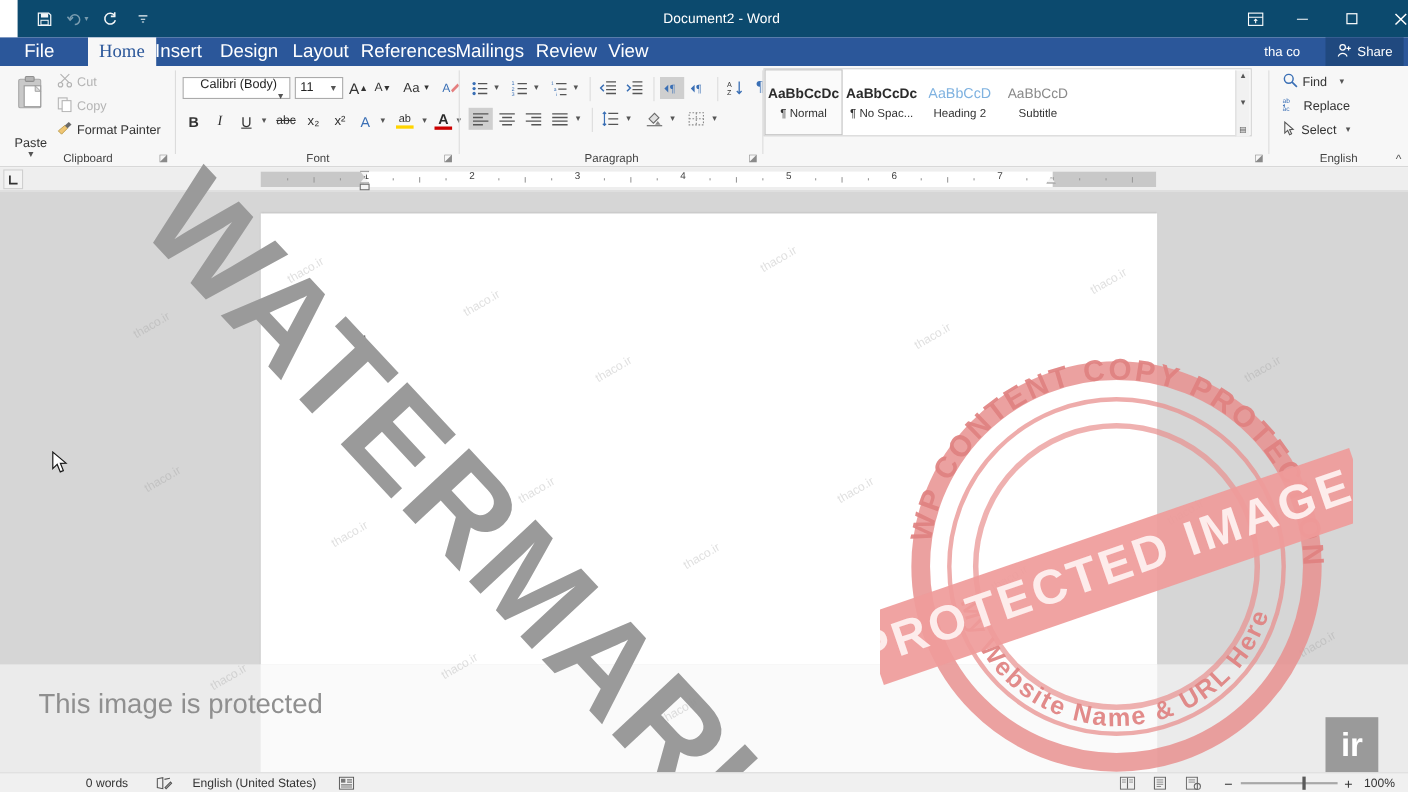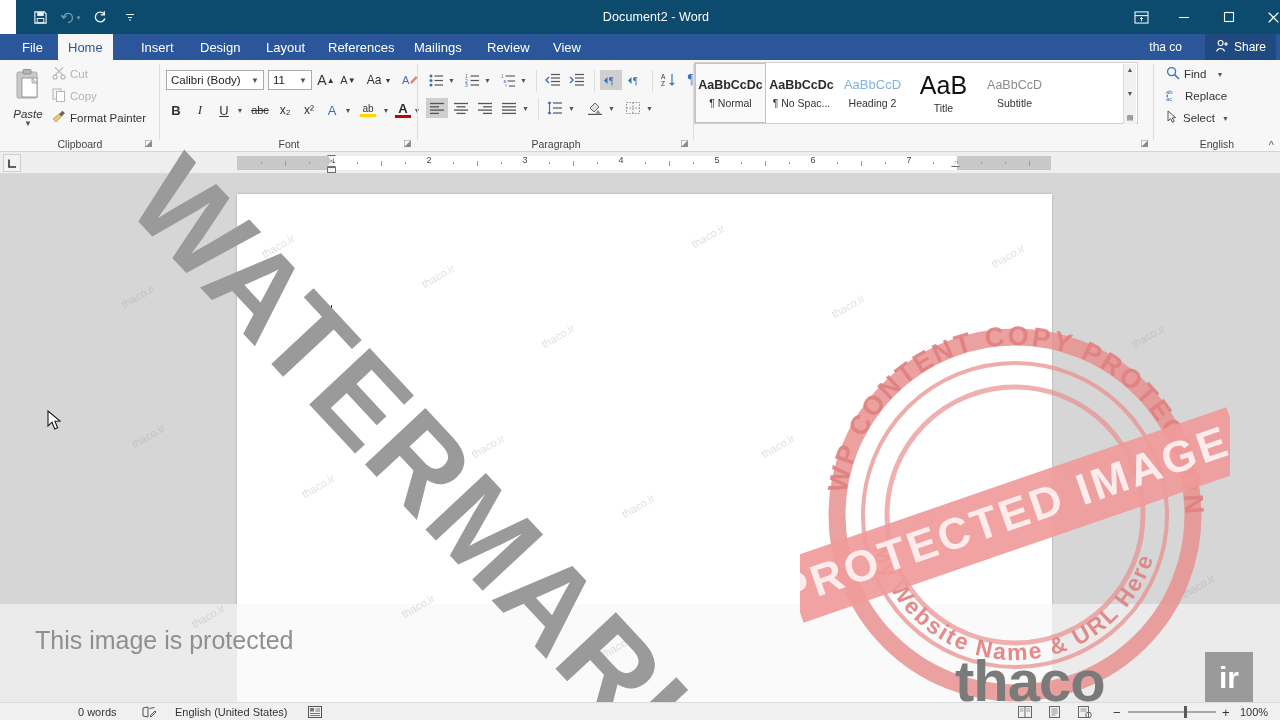--- a/index.html
+++ b/index.html
@@ -34,21 +34,21 @@
   }
   .wc.ribbonopts { width:40px; }
 
   
   .tabrow {
     position:absolute; left:0; top:34px; width:1280px; height:26px;
     background:#2b579a;
   }
   .tab {
     position:absolute; top:0; height:26px; display:flex; align-items:center; justify-content:center;
-    font-size:13px; color:#fff; padding:0 10px; white-space:nowrap;
+    font-size:17px; color:#fff; padding:0 10px; white-space:nowrap;
   }
   .tab.active { background:#f7f7f7; color:#2b579a; }
   .tellme {
     position:absolute; top:0; height:26px; display:flex; align-items:center; gap:6px;
     font-size:12.2px; color:#e9eef6; font-style:italic; white-space:nowrap;
   }
   .acct {
     position:absolute; top:0; height:26px; display:flex; align-items:center;
     font-size:12px; color:#fff; white-space:nowrap;
   }
@@ -77,21 +77,21 @@
     font-size:11.5px; color:#333; white-space:nowrap;
   }
   .icobtn.dis { color:#b4b4b4; }
 
   
   .paste {
     position:absolute; left:6px; top:4px; width:44px; height:76px;
     display:flex; flex-direction:column; align-items:center; justify-content:flex-start;
     padding-top:4px;
   }
-  .paste-lbl { font-size:11.5px; color:#333; margin-top:2px;font-style:italic; }
+  .paste-lbl { font-size:11.5px; color:#333; margin-top:18px; }
   .paste-car { font-size:8px; color:#555; line-height:8px; }
 
   
   .combo {
     position:absolute; height:20px; border:1px solid #ababab; background:#fff;
     display:flex; align-items:center; font-size:11.5px; color:#222; padding-left:4px;
   }
   .combo .car { margin-left:auto; margin-right:4px; font-size:8px; color:#555; }
   .sqbtn {
     position:absolute; display:flex; align-items:center; justify-content:center;
@@ -273,21 +273,21 @@
       <div class="wc">
         <svg width="13" height="13" viewBox="0 0 12 12">
             <path d="M1.5 1.5 L10.5 10.5 M10.5 1.5 L1.5 10.5" stroke="#fff" stroke-width="1.2"></path>
           </svg>
       </div>
     </div>
   </div>
 
   <div class="tabrow">
     <div class="tab" style="left:12px;">File</div>
-    <div class="tab active" style="left:58px;">Home</div>
+    <div class="tab active" style="left:80px;font-family:Liberation Serif, serif;">Home</div>
     <div class="tab" style="left:131px;">Insert</div>
     <div class="tab" style="left:190px;">Design</div>
     <div class="tab" style="left:256px;">Layout</div>
     <div class="tab" style="left:318px;">References</div>
     <div class="tab" style="left:404px;">Mailings</div>
     <div class="tab" style="left:477px;">Review</div>
     <div class="tab" style="left:543px;">View</div>
 
 
     <div class="acct" style="right:98px;">tha co</div>
@@ -350,21 +350,21 @@
         </span>
         <span>Format Painter</span>
       </div>
 
       <div class="grp-label">Clipboard</div>
       <div class="dlg" style="right:6px;">◪</div>
       <div class="grp-sep" style="right:0;"></div>
     </div>
 
     <div class="grp" style="left:160px; width:258px;">
-      <div class="combo" style="left:6px; top:10px; width:98px;">
+      <div class="combo" style="left:6px; top:10px; width:98px;flex-direction:column;">
         <span>Calibri (Body)</span>
         <span class="car">▼</span>
       </div>
       <div class="combo" style="left:108px; top:10px; width:44px;">
         <span>11</span>
         <span class="car">▼</span>
       </div>
       <div class="sqbtn" style="left:156px; top:10px; width:20px; height:20px; font-size:14px;">
         <span>A</span>
           <span style="font-size:8px;">▲</span>
@@ -571,24 +571,20 @@
           <div class="style-prev" style="font-weight:600;">AaBbCcDc</div>
           <div class="style-name">¶ Normal</div>
         </div>
         <div class="styleitem">
           <div class="style-prev" style="font-weight:600;">AaBbCcDc</div>
           <div class="style-name">¶ No Spac...</div>
         </div>
         <div class="styleitem">
           <div class="style-prev" style="color:#7fb2e0; font-size:13px;">AaBbCcD</div>
           <div class="style-name">Heading 2</div>
-        </div>
-        <div class="styleitem">
-          <div class="style-prev" style="font-size:25px; line-height:26px; color:#111;">AaB</div>
-          <div class="style-name">Title</div>
         </div>
         <div class="styleitem">
           <div class="style-prev" style="color:#8a8a8a;">AaBbCcD</div>
           <div class="style-name">Subtitle</div>
         </div>
         <div class="gal-scroll">
           <span>▲</span>
           <span>▼</span>
           <span>▤</span>
         </div>
@@ -729,21 +725,20 @@
         <text font-family="Liberation Sans" font-size="23" font-weight="700" fill="#e08281" letter-spacing="2" opacity=".92">
           <textPath href="#arcBot" startOffset="7%">My Website Name &amp; URL Here</textPath>
         </text>
         <g transform="rotate(-19 215 215)">
           <rect x="-20" y="182" width="470" height="66" fill="#ef9b9a" opacity=".92"></rect>
           <text x="205" y="228" text-anchor="middle" font-family="Liberation Sans" font-size="44" font-weight="700" fill="#fdeceb" letter-spacing="3">PROTECTED IMAGE</text>
         </g>
       </svg>
     </div>
 
-    <div class="logo">thaco</div>
     <div class="logo-ir">ir</div>
 
     <div class="cursor">
       <svg width="16" height="22" viewBox="0 0 16 22">
           <path d="M1 1 L1 16 L5 12.2 L7.8 19 L10.6 17.8 L7.9 11.2 L13 11 Z" fill="#ffffff" stroke="#1a1a1a" stroke-width="1.1"></path>
         </svg>
     </div>
   </div>
 
   <div class="statusbar">

